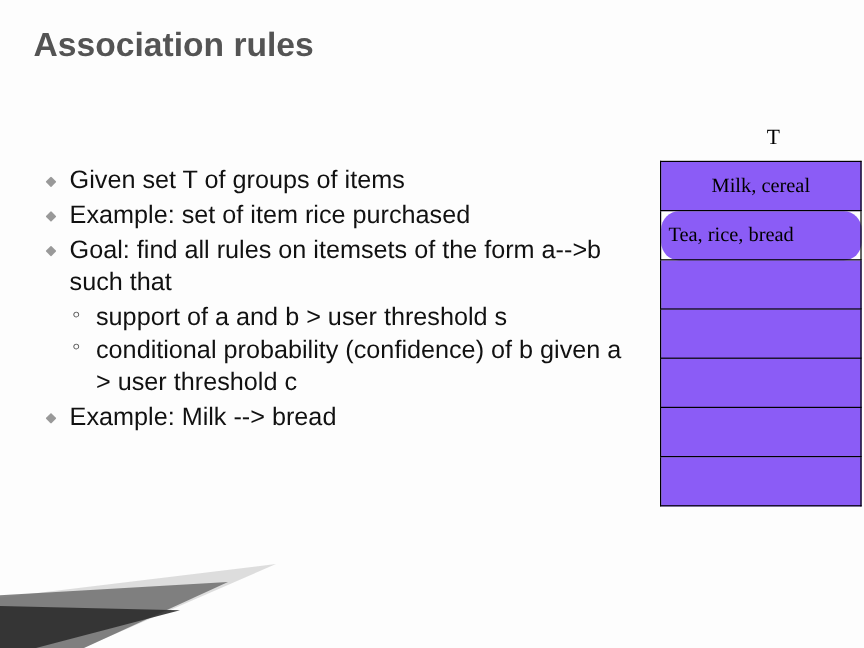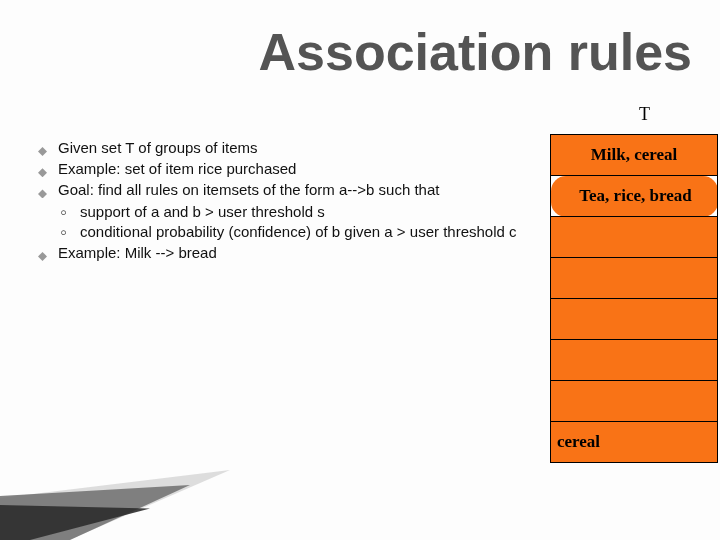--- a/index.html
+++ b/index.html
@@ -14,40 +14,39 @@
     position: relative;
   }
   .slide {
     width: 720px;
     height: 540px;
     position: relative;
     box-sizing: border-box;
     padding: 18px 28px 0 28px;
   }
   .title {
-    font-size: 52px;
+    font-size: 28px;
     font-weight: 700;
     color: #545454;
     margin: 4px 0 18px 0;
     letter-spacing: 0px;
-    text-align: right;
   }
   .table-label {
     position: absolute;
     right: 70px;
     top: 104px;
     font-family: "Times New Roman", serif;
     font-size: 18px;
   }
   .body-list {
     position: absolute;
     top: 138px;
     left: 34px;
     width: 490px;
-    font-size: 15px;
+    font-size: 21px;
     line-height: 1.28;
     color: #111;
   }
   .body-list ul {
     list-style: none;
     padding: 0;
     margin: 0;
   }
   .body-list .top > li {
     position: relative;
@@ -88,25 +87,24 @@
     width: 168px;
     border-collapse: collapse;
     font-family: "Times New Roman", serif;
     font-size: 17px;
   }
   .items-table td {
     border: 1px solid #000;
     height: 32px;
     padding: 4px 6px;
     vertical-align: middle;
-    background: #f97316;
-    font-weight: bold;
+    background: #8b5cf6;
   }
   .items-table td.center { text-align: center; }
-  .items-table td.right  { text-align: center; padding-right: 3px; border-radius: 15px;}
+  .items-table td.right  { text-align: left; padding-right: 3px; border-radius: 15px;}
 
   
   .wedge {
     position: absolute;
     bottom: 0;
     left: 0;
     width: 230px;
     height: 80px;
   }
   .wedge .shard1 {
@@ -174,23 +172,20 @@
         </tr>
     <tr>
           <td></td>
         </tr>
     <tr>
           <td></td>
         </tr>
     <tr>
           <td></td>
         </tr>
-    <tr>
-          <td>cereal</td>
-        </tr>
   </tbody>
     </table>
 
   <div class="wedge">
     <div class="shard1"></div>
     <div class="shard2"></div>
     <div class="shard3"></div>
   </div>
 
 </div>

